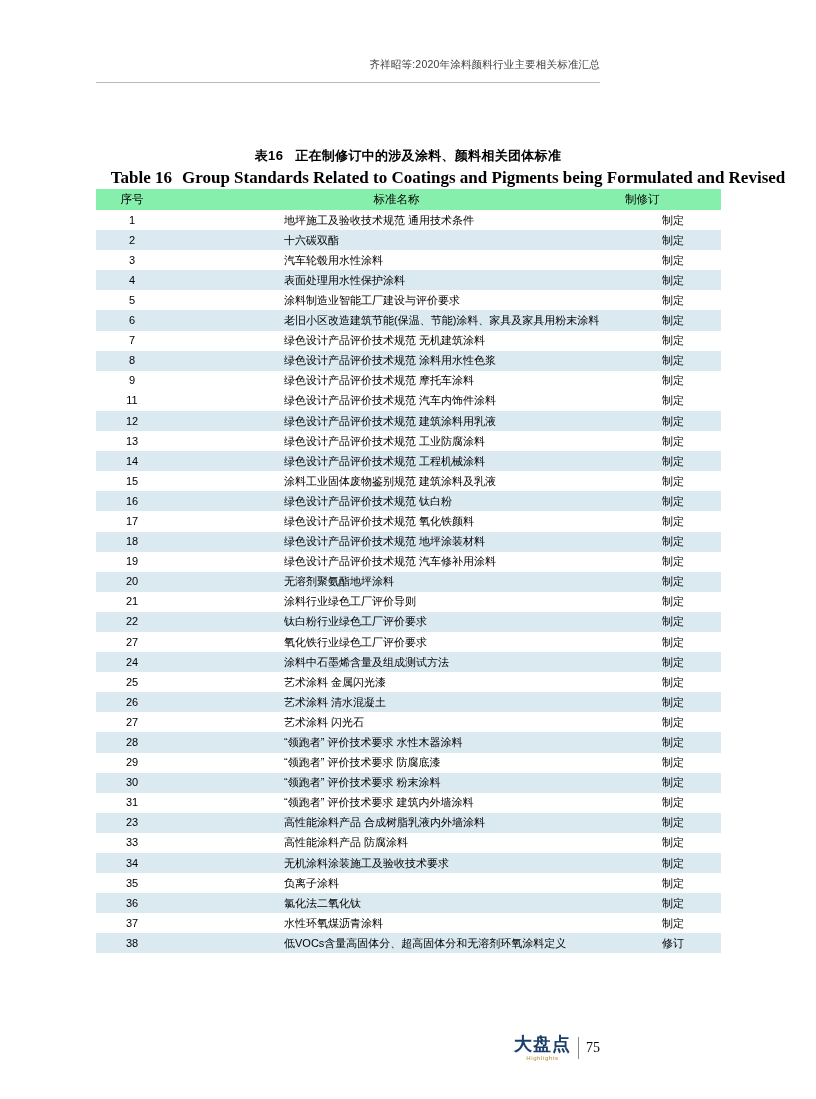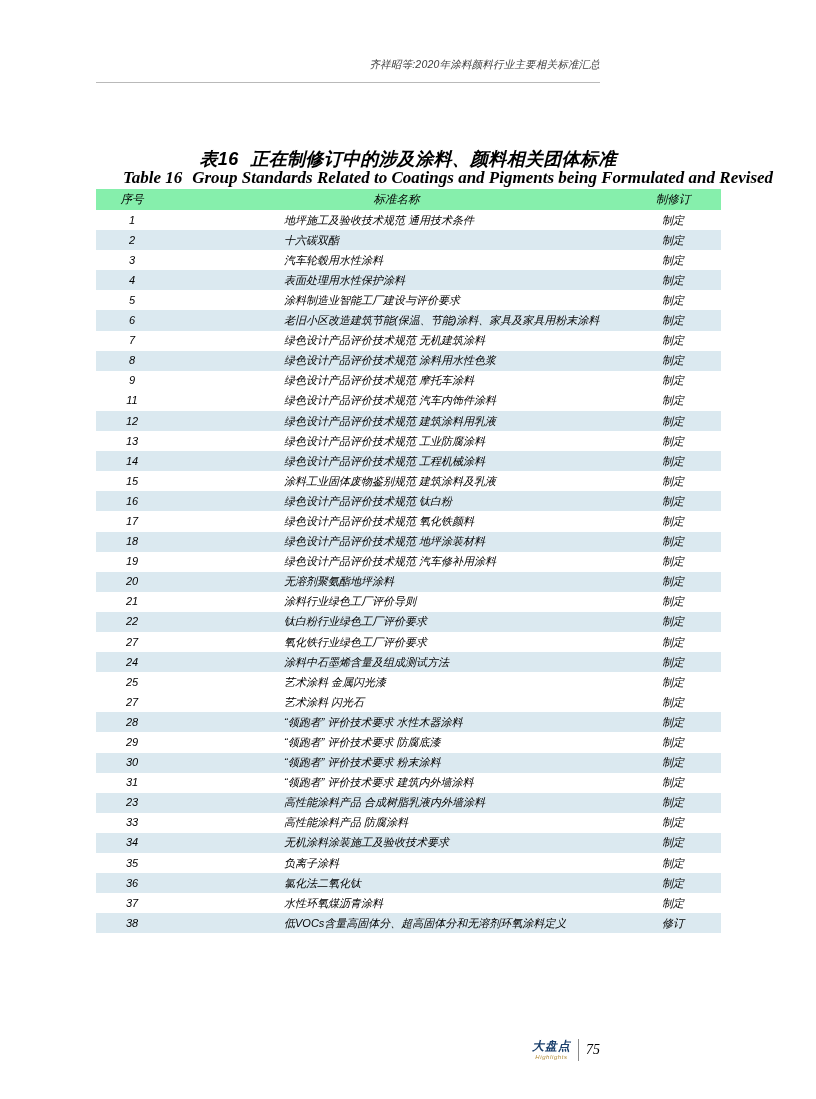--- a/index.html
+++ b/index.html
@@ -13,21 +13,20 @@
     font-family: "Liberation Sans", "DejaVu Sans", sans-serif;
     color: #000000;
     position: relative;
     overflow: hidden;
   }
   .page {
     position: relative;
     width: 696px;
     height: 1099px;
     box-sizing: border-box;
-    font-style: italic;
   }
   
   .running-head {
     position: absolute;
     top: 58px;
     right: 96px;
     font-size: 10.5px;
     color: #3d3d3d;
     letter-spacing: 0.2px;
     white-space: nowrap;
@@ -40,21 +39,21 @@
     height: 1px;
     background: #b9b9b9;
   }
   
   .title-cn {
     position: absolute;
     top: 147px;
     left: 0;
     width: 816px;
     text-align: center;
-    font-size: 18px;
+    font-size: 13px;
     font-weight: bold;
     letter-spacing: 0.3px;
   }
   .title-cn .tnum { margin-right: 12px; }
   .title-en {
     position: absolute;
     top: 168px;
     left: 0;
     width: 816px;
     text-align: center;
@@ -90,21 +89,21 @@
     vertical-align: middle;
   }
   table.std-table thead th {
     background: #86efac;
     font-weight: normal;
     font-size: 11.5px;
     height: 21px;
   }
   table.std-table thead th.h-no   { text-align: center; }
   table.std-table thead th.h-name { }
-  table.std-table thead th.h-stat { text-align: center; }
+  table.std-table thead th.h-stat { text-align: left; }
 
   table.std-table tbody td.c1 { text-align: center; }
   table.std-table tbody td.c2 { text-align: left; padding-left: 116px; }
   table.std-table tbody td.c3 { text-align: center; }
 
   table.std-table tbody tr.odd  td { background: #ffffff; }
   table.std-table tbody tr.even td { background: #dbe9f0; }
   
   .footer {
     position: absolute;
@@ -112,21 +111,21 @@
     right: 96px;
     display: flex;
     align-items: center;
     gap: 7px;
   }
   .footer-brand {
     text-align: center;
     line-height: 1;
   }
   .footer-brand .cn {
-    font-size: 12px;
+    font-size: 18px;
     font-weight: bold;
     color: #1a3f6b;
     letter-spacing: 1px;
   }
   .footer-brand .en {
     font-size: 6px;
     color: #b08a36;
     letter-spacing: 0.6px;
     margin-top: 2px;
   }
@@ -284,20 +283,25 @@
           <tr class="even">
             <td class="c1">24</td>
             <td class="c2">涂料中石墨烯含量及组成测试方法</td>
             <td class="c3">制定</td>
           </tr>
           <tr class="odd">
             <td class="c1">25</td>
             <td class="c2">艺术涂料   金属闪光漆</td>
             <td class="c3">制定</td>
           </tr>
+          <tr class="even">
+            <td class="c1">26</td>
+            <td class="c2">艺术涂料   清水混凝土</td>
+            <td class="c3">制定</td>
+          </tr>
           <tr class="odd">
             <td class="c1">27</td>
             <td class="c2">艺术涂料   闪光石</td>
             <td class="c3">制定</td>
           </tr>
           <tr class="even">
             <td class="c1">28</td>
             <td class="c2">“领跑者”  评价技术要求   水性木器涂料</td>
             <td class="c3">制定</td>
           </tr>

